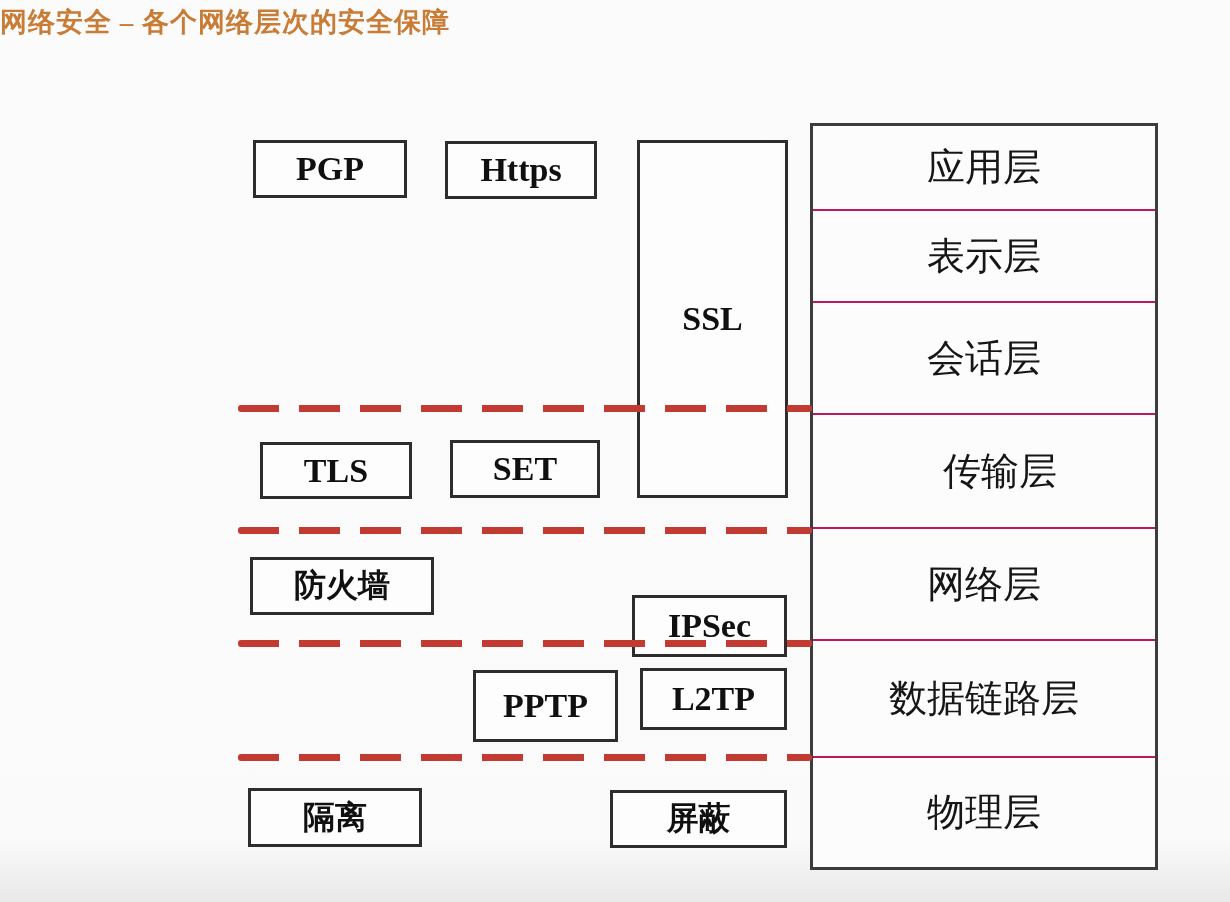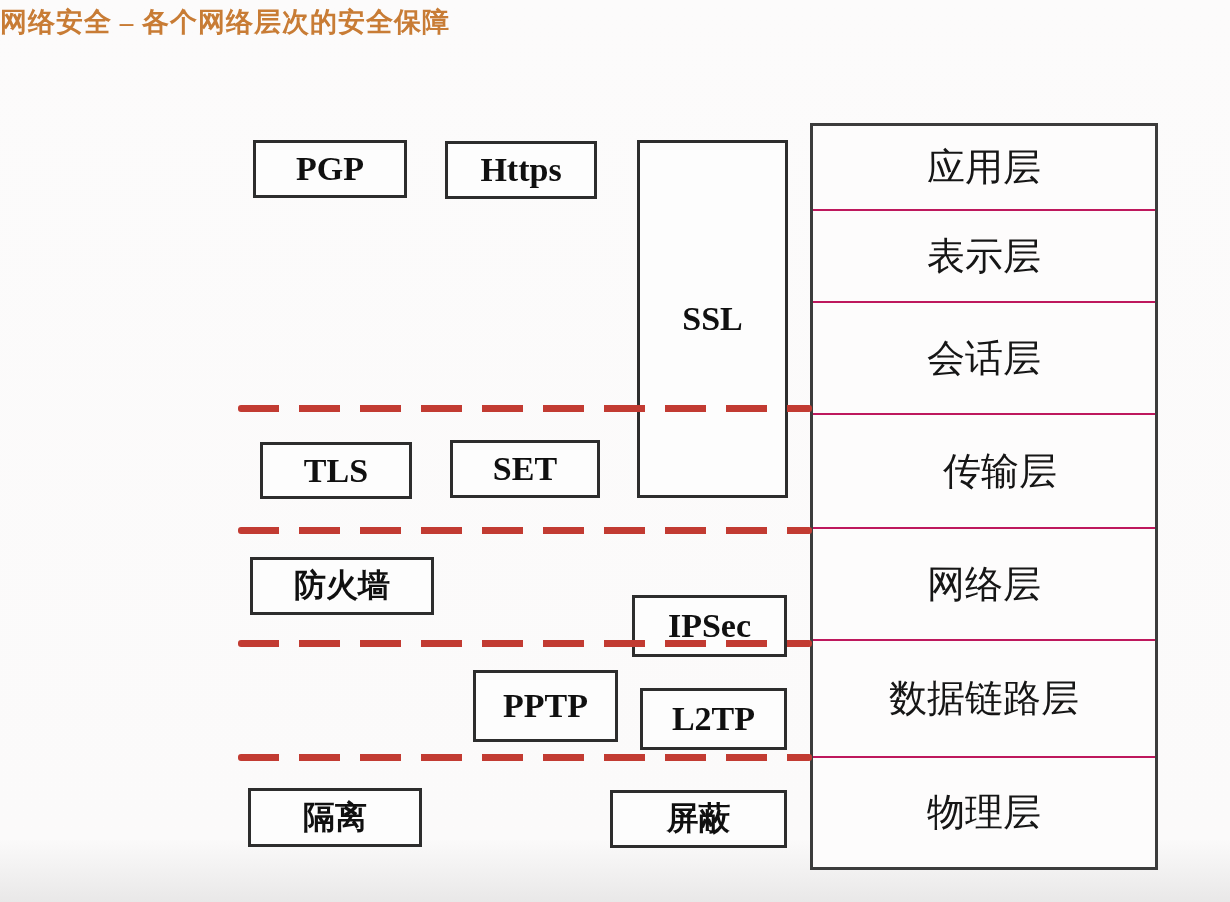--- a/index.html
+++ b/index.html
@@ -41,21 +41,21 @@
   .pbox.cn{font-size:32px;}
   .pgp      {left:253px;top:140px;width:154px;height:58px;}
   .https    {left:445px;top:141px;width:152px;height:58px;}
   .ssl      {left:637px;top:140px;width:151px;height:358px;}
   .tls      {left:260px;top:442px;width:152px;height:57px;}
   .set      {left:450px;top:440px;width:150px;height:58px;}
   .firewall {left:250px;top:557px;width:184px;height:58px;}
   .ipsec    {left:632px;top:555px;width:155px;height:62px;margin-top:40px;}
   .linkenc  {left:247px;top:668px;width:205px;height:60px;}
   .pptp     {left:473px;top:670px;width:145px;height:72px;}
-  .l2tp     {left:640px;top:668px;width:147px;height:62px;margin-top:20px;}
+  .l2tp     {left:640px;top:668px;width:147px;height:62px;}
   .isolation{left:248px;top:788px;width:174px;height:59px;}
   .shielding{left:610px;top:790px;width:177px;height:58px;}
   
   .dash{
     position:absolute;left:238px;width:574px;height:7px;z-index:5;
     background:repeating-linear-gradient(90deg,#c23b32 0 41px,rgba(0,0,0,0) 41px 61px);
     border-radius:3px;
   }
   .d1{top:405px;} .d2{top:527px;} .d3{top:640px;} .d4{top:754px;}
 </style>

